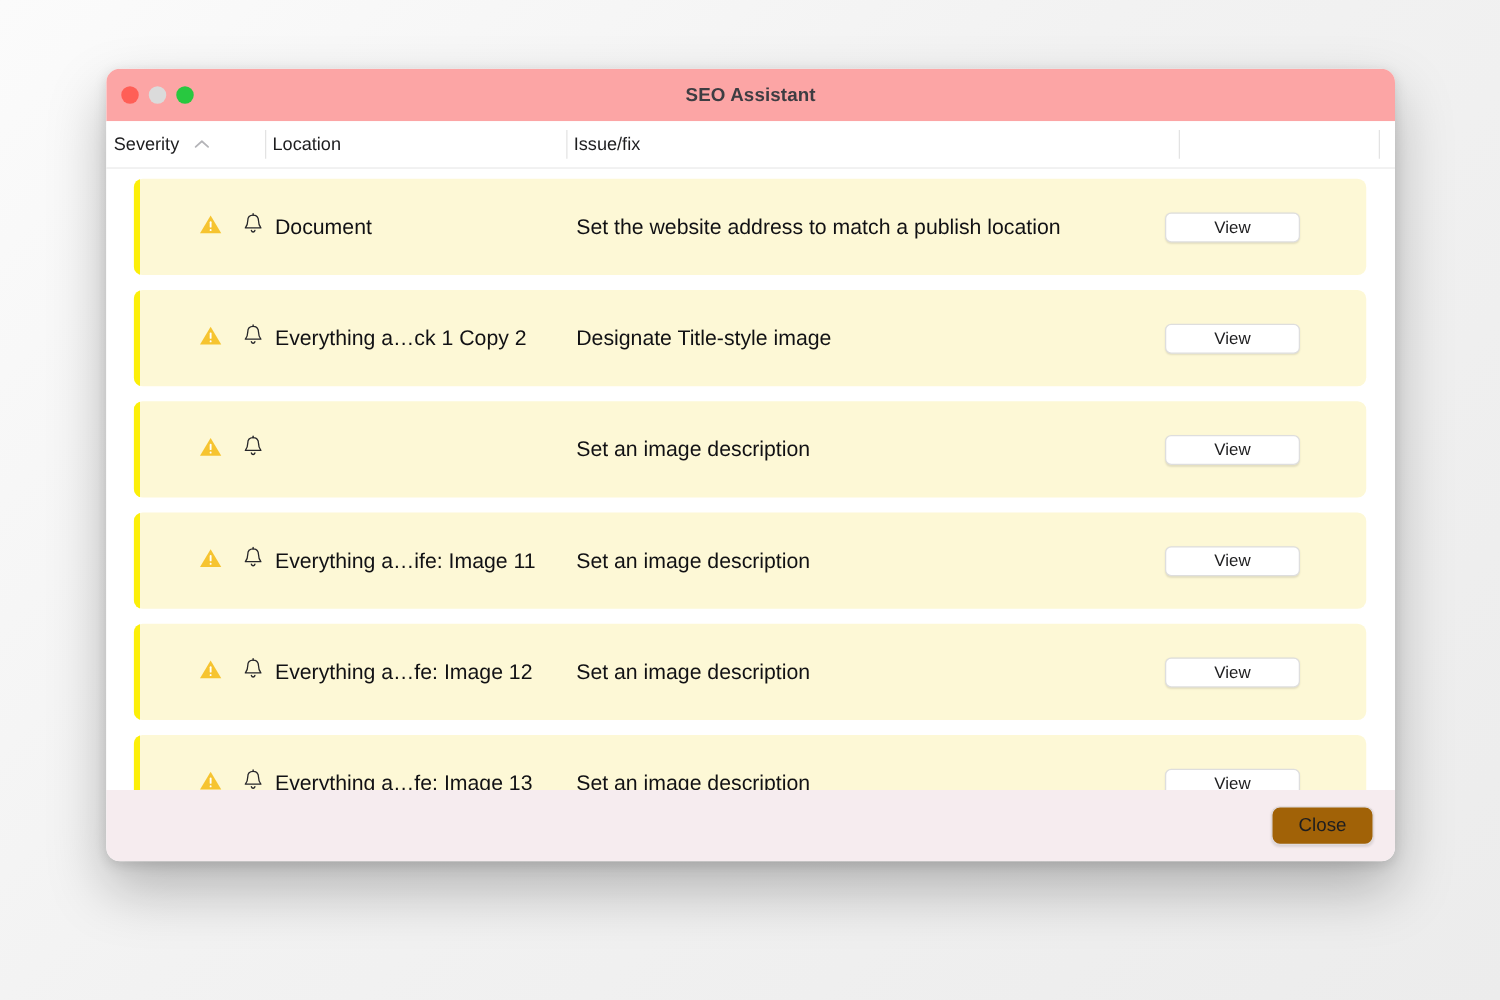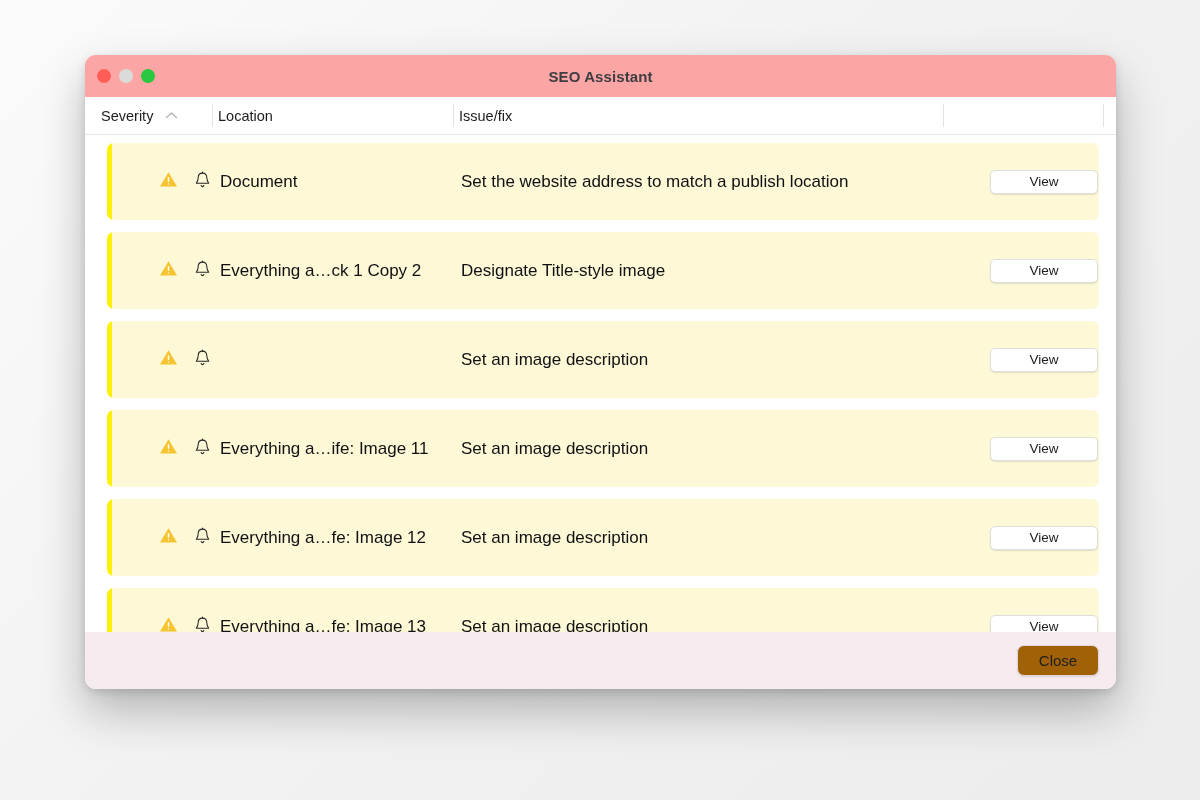--- a/index.html
+++ b/index.html
@@ -78,21 +78,21 @@
     color: #1d1d1f;
   }
   .th {
     position: absolute;
     top: 0;
     height: 37px;
     display: flex;
     align-items: center;
     white-space: nowrap;
   }
-  .th-sev { left: 16px; }
+  .th-sev { left: 6px; }
   .th-sort {
     margin-left: 12px;
     color: #b4b4b8;
     font-size: 12px;
     display: inline-block;
   }
   .th-loc { left: 133px; align-items: center; }
   .th-iss { left: 374px; }
   .col-divider {
     position: absolute;
@@ -106,21 +106,21 @@
   #list {
     flex: 1 1 auto;
     background: #ffffff;
     position: relative;
     overflow: hidden;
     padding-top: 8px;
   }
   .row {
     position: relative;
     height: 77px;
-    margin: 0 17px 12px 22px;
+    margin: 0 23px 12px 22px;
     background: #fdf8d6;
     border-radius: 7px;
     overflow: hidden;
     display: flex;
     align-items: center;
   }
   .row-accent {
     position: absolute;
     left: 0;
     top: 0;
@@ -149,21 +149,21 @@
     left: 354px;
     font-size: 17px;
     color: #111114;
     white-space: nowrap;
   }
   .cell-action {
     position: absolute;
     right: 1px;
     width: 160px;
     display: flex;
-    justify-content: flex-end;
+    justify-content: flex-start;
   }
   .view-button {
     width: 108px;
     height: 24px;
     border-radius: 5px;
     background: #ffffff;
     border: 1px solid #dedede;
     box-shadow: 0 1px 1.5px rgba(0,0,0,0.10);
     font-family: "Liberation Sans", sans-serif;
     font-size: 13.5px;

